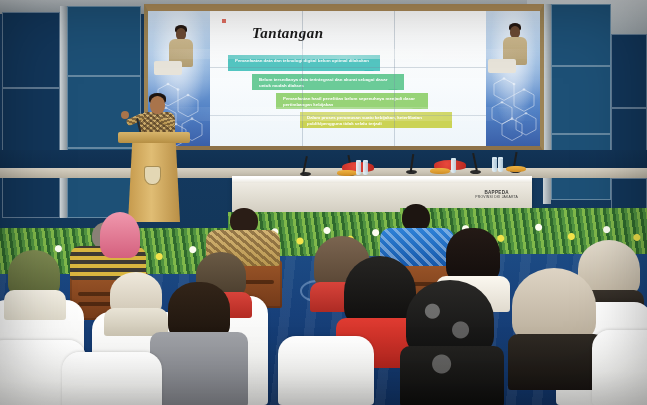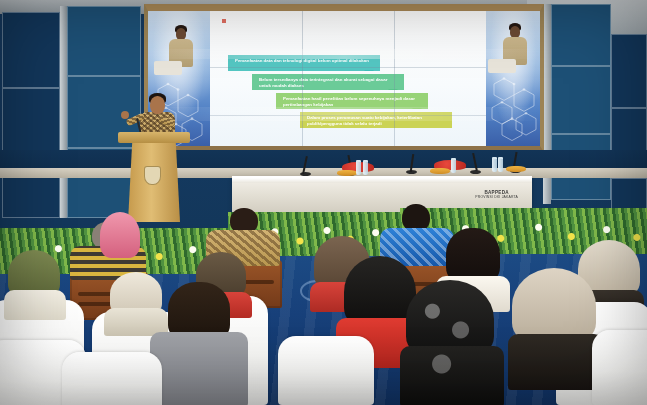--- a/index.html
+++ b/index.html
@@ -356,20 +356,21 @@
         <div class="fp-hair" style="left:9px;top:0;width:12px;height:8px;"></div>
         <div class="fp-head" style="left:10px;top:3px;width:10px;height:12px;"></div>
         <div class="fp-body" style="left:3px;top:14px;width:24px;height:28px;"></div>
       </div>
       <div class="fp-podium" style="left:6px;top:50px;width:28px;height:14px;"></div>
     </div>
 
     <div class="vw-panel vw-center" style="left:62px;width:276px;">
       <div id="slide">
         <div class="slide-corner" style="left:12px;top:8px;"></div>
+        <div class="slide-title">Tantangan</div>
 
         <div class="cbox cb1" style="left:18px;top:44px;width:152px;height:16px;">
           <span>Pemanfaatan data dan teknologi digital belum optimal dilakukan</span>
           <span class="arrow"></span>
         </div>
 
         <div class="cbox cb2" style="left:42px;top:63px;width:152px;height:16px;">
           <span>Belum tersedianya data terintegrasi dan akurat sebagai dasar untuk mudah diakses</span>
           <span class="arrow"></span>
         </div>

